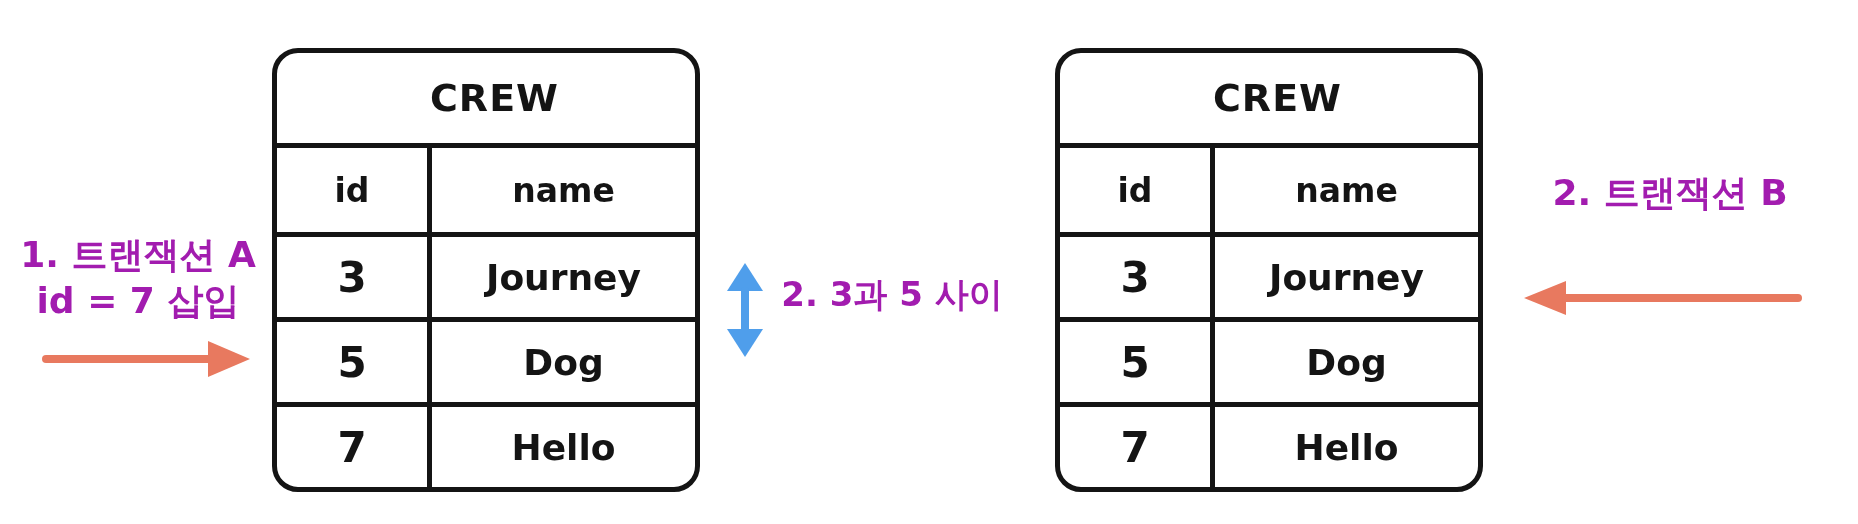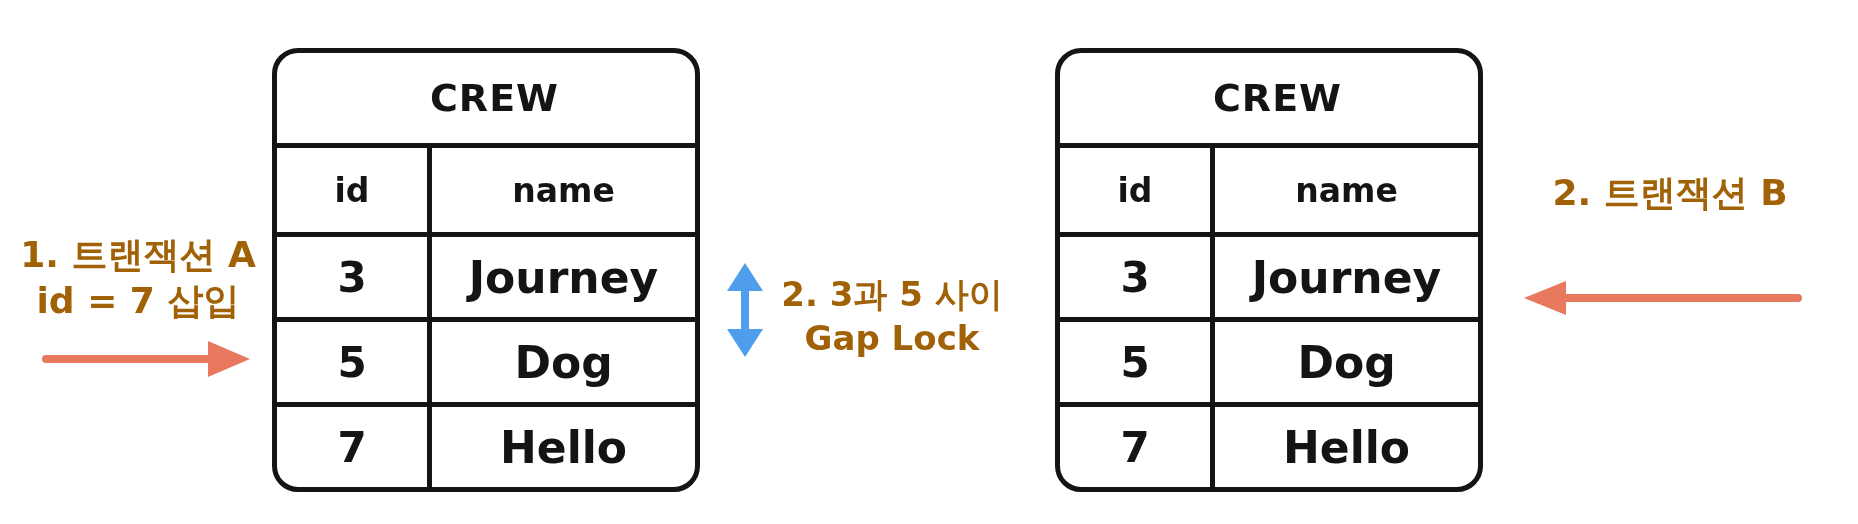--- a/index.html
+++ b/index.html
@@ -5,21 +5,21 @@
   html, body { margin: 0; padding: 0; }
   body {
     width: 1858px; height: 524px;
     background: #ffffff;
     position: relative; overflow: hidden;
     font-family: "DejaVu Sans", "Liberation Sans", sans-serif;
     color: #141414;
   }
 
   
-  .annotation { position: absolute; text-align: center; font-weight: 700; color: #a16207; }
+  .annotation { position: absolute; text-align: center; font-weight: 700; color: #a21caf; }
   .annotation .line { display: block; }
   #left-annotation   { left: 12px;   top: 232px; width: 252px; font-size: 36px; line-height: 46px; }
   #middle-annotation { left: 768px;  top: 272px; width: 248px; font-size: 34px; line-height: 44px; }
   #right-annotation  { left: 1482px; top: 170px; width: 376px; font-size: 36px; line-height: 46px; }
 
   
   .arrow { position: absolute; }
   #left-arrow  { left: 40px;   top: 336px; }
   #gap-arrow   { left: 722px;  top: 261px; }
   #right-arrow { left: 1522px; top: 277px; }
@@ -44,21 +44,21 @@
   }
   .t-row { display: flex; border-bottom: 5px solid var(--line-black, #141414); }
   .t-row:last-child { border-bottom: none; }
   .t-cell { display: flex; align-items: center; justify-content: center; font-weight: 700; }
   .c-id   { width: 150px; border-right: 5px solid var(--line-black, #141414); }
   .c-name { flex: 1; }
   .row-head { height: 84px; }
   .row-head .t-cell { font-size: 33px; }
   .row-data { height: 80px; }
   .row-data .c-id   { font-size: 42px; }
-  .row-data .c-name { font-size: 44px; }
+  .row-data .c-name { font-size: 36px; }
 </style>
 </head>
 <body>
 
 <div class="annotation" id="left-annotation">
   <span class="line">1. 트랜잭션 A</span>
   <span class="line">id = 7 삽입</span>
 </div>
 
 <svg class="arrow" id="left-arrow" width="212" height="44" viewBox="0 0 212 44">
@@ -87,21 +87,20 @@
 </div>
 
 <svg class="arrow" id="gap-arrow" width="46" height="98" viewBox="0 0 46 98">
   <polygon class="fill-blue" points="23,2 41,30 5,30"></polygon>
   <rect class="fill-blue" x="19" y="26" width="8" height="46" rx="4"></rect>
   <polygon class="fill-blue" points="23,96 41,68 5,68"></polygon>
 </svg>
 
 <div class="annotation" id="middle-annotation">
   <span class="line">2. 3과 5 사이</span>
-  <span class="line">Gap Lock</span>
 </div>
 
 <div class="crew-table" id="table-b">
   <div class="table-title">CREW</div>
   <div class="t-row row-head">
     <div class="t-cell c-id">id</div>
     <div class="t-cell c-name">name</div>
   </div>
   <div class="t-row row-data">
     <div class="t-cell c-id">3</div>

